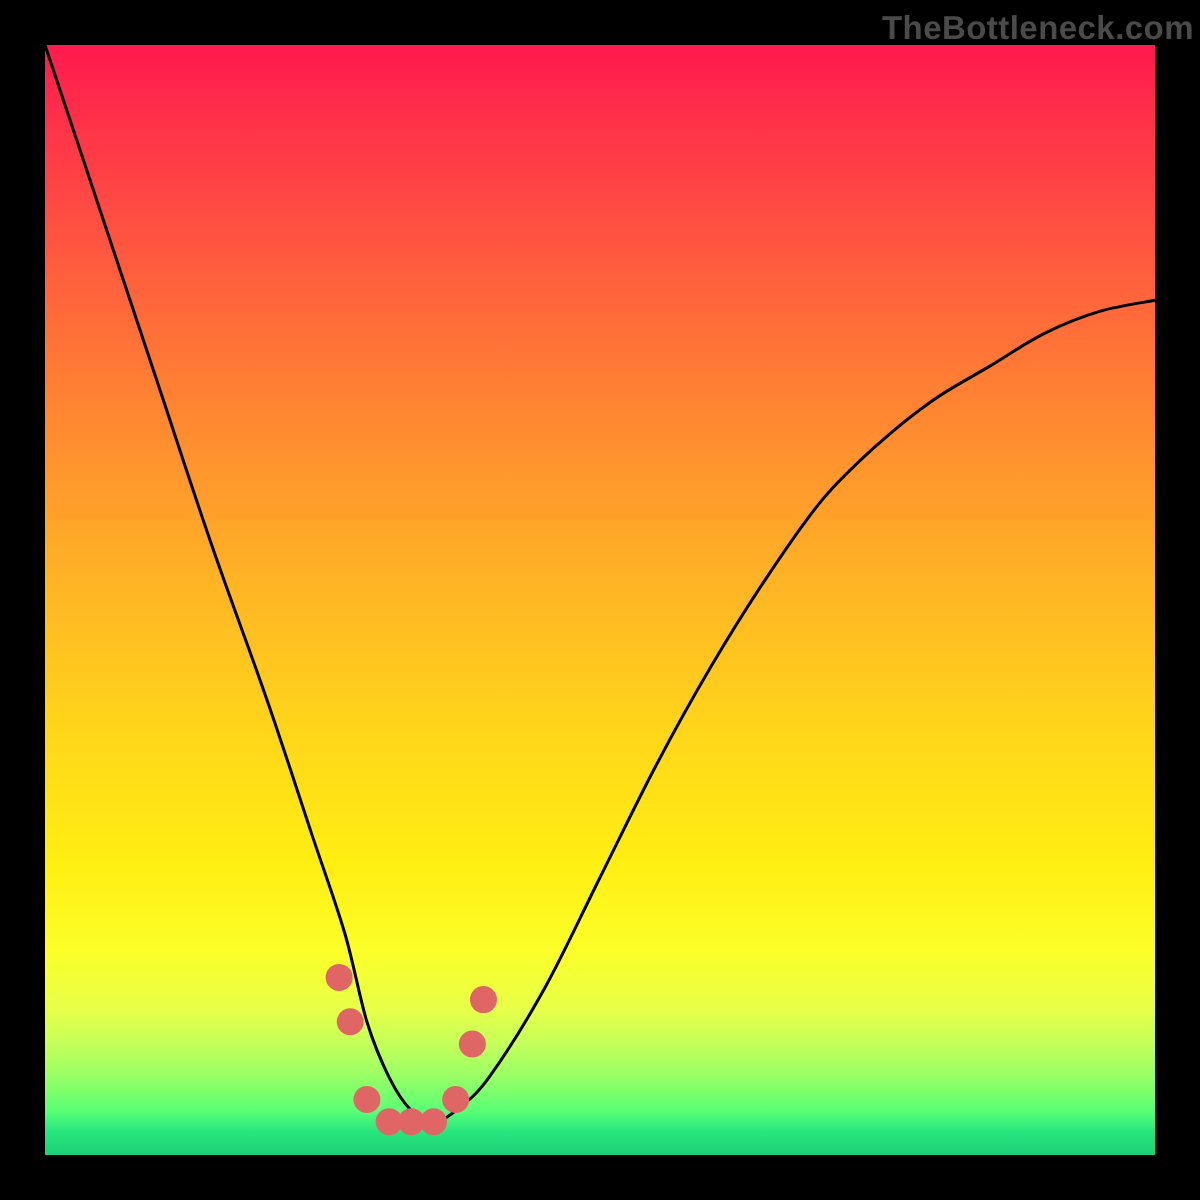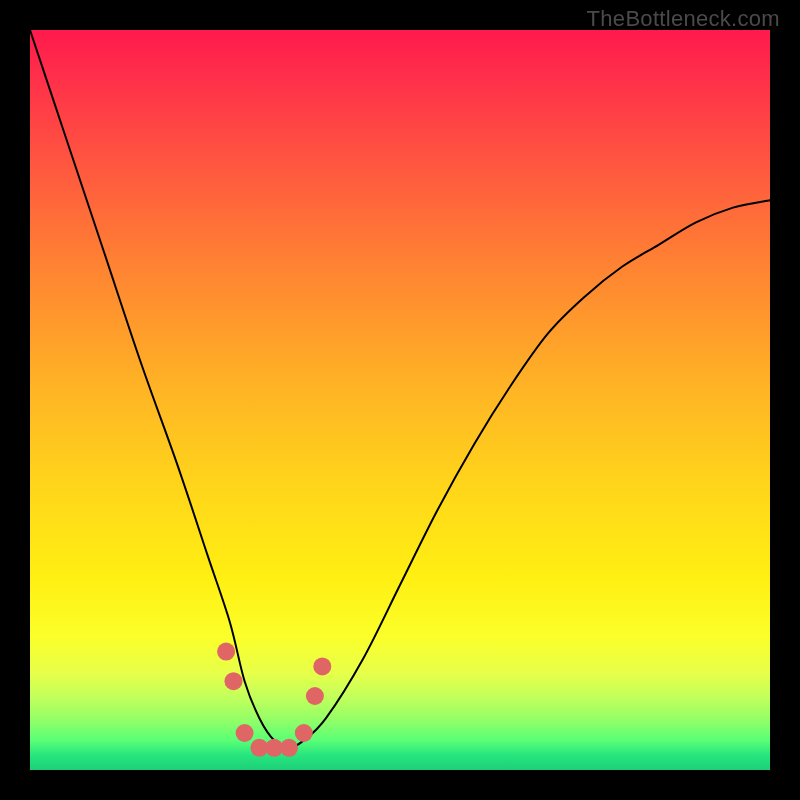--- a/index.html
+++ b/index.html
@@ -38,24 +38,24 @@
       #c4ff5a 90%,
       #97ff66 93%,
       #5aff76 96%,
       #26e57e 98%,
       #1ecf78 100%
     );
   }
   .watermark {
     position: absolute;
     top: 6px;
-    right: 20px;
+    right: 4px;
     color: #4a4a4a;
     font-size: 22px;
-    font-weight: 400;
+    font-weight: 700;
     letter-spacing: 0.3px;
     user-select: none;
   }
   svg.curve-layer {
     position: absolute;
     left: 0;
     top: 0;
     width: 740px;
     height: 740px;
     overflow: visible;

